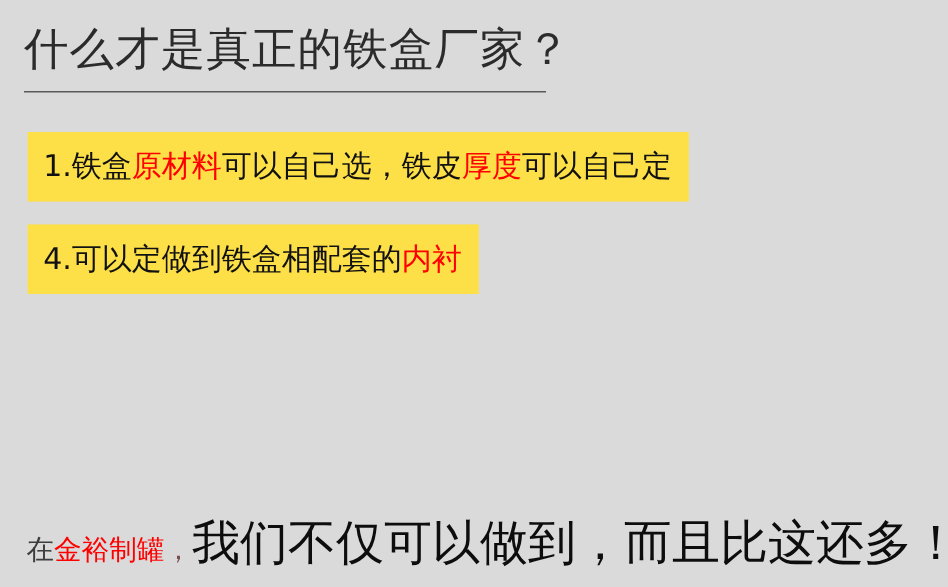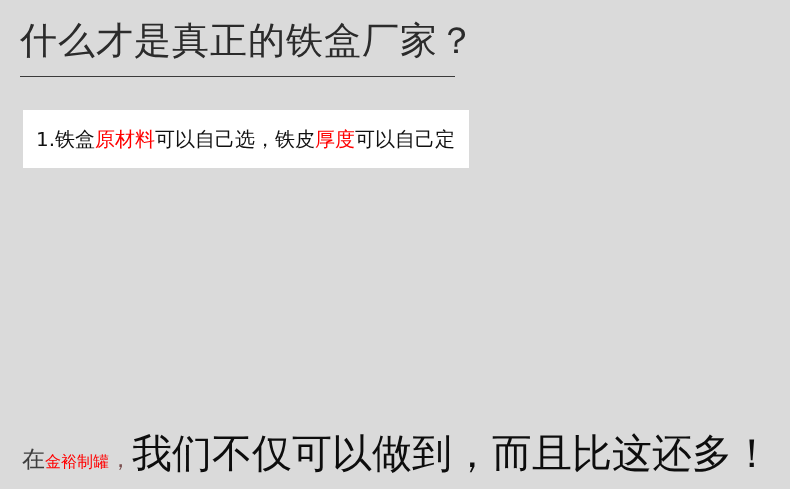--- a/index.html
+++ b/index.html
@@ -50,28 +50,28 @@
   }
 
   
   .bars {
     position: absolute;
     left: 23px;
     top: 110px;
     width: 740px;
   }
   .bar {
-    background: #ffffff;
+    background: #fde047;
     display: inline-block;
     box-sizing: border-box;
     padding: 0 14px 0 13px;
     height: 58px;
     line-height: 58px;
     white-space: nowrap;
-    font-size: 20px;
+    font-size: 25px;
     color: #111111;
     font-family: "DejaVu Sans", "Liberation Sans", sans-serif;
     letter-spacing: 0px;
   }
   .bar-row {
     display: block;
   }
   .bar-row + .bar-row {
     margin-top: 19px;
   }
@@ -90,21 +90,21 @@
     white-space: nowrap;
     line-height: 50px;
   }
   .footer-small {
     font-size: 23px;
     color: #3d3d3d;
     vertical-align: baseline;
     font-family: "DejaVu Sans", "Liberation Sans", sans-serif;
   }
   .footer-brand {
-    font-size: 16px;
+    font-size: 23px;
     color: #ff0000;
     vertical-align: baseline;
     font-family: Liberation Mono, monospace;
   }
   .footer-comma {
     font-size: 23px;
     color: #7a4f4f;
     vertical-align: baseline;
   }
   .footer-main {
@@ -127,19 +127,24 @@
 
   <div class="bars">
     <div class="bar-row">
       <div class="bar">
         <span class="num">1.</span><span>铁盒</span><span class="hl">原材料</span><span>可以自己选，铁皮</span><span class="hl">厚度</span><span>可以自己定</span>
       </div>
     </div>
 
 
 
+    <div class="bar-row">
+      <div class="bar">
+        <span class="num">4.</span><span>可以定做到铁盒相配套的</span><span class="hl">内衬</span>
+      </div>
+    </div>
   </div>
 
   <div class="footer">
     <span class="footer-small">在</span><span class="footer-brand">金裕制罐</span><span class="footer-comma">，</span><span class="footer-main">我们不仅可以做到，而且比这还多！</span>
   </div>
 
 </div>
 
 </body></html>

